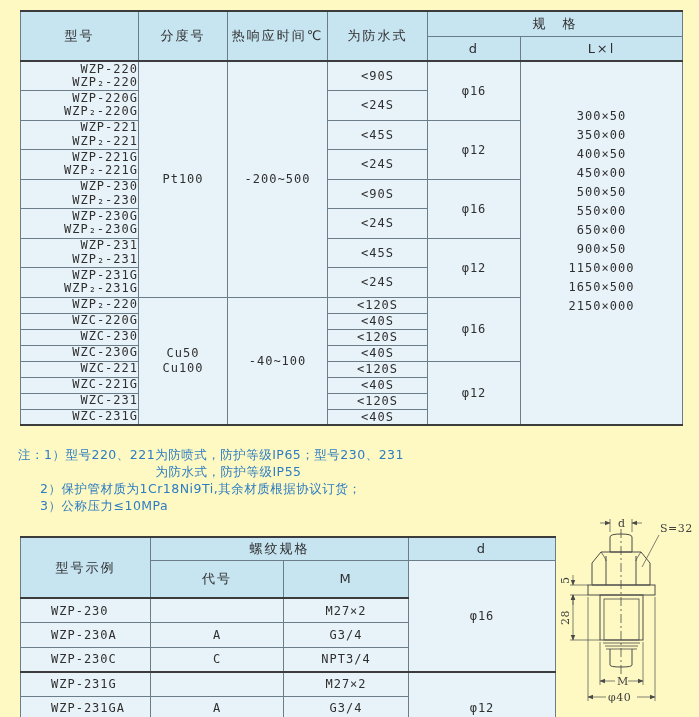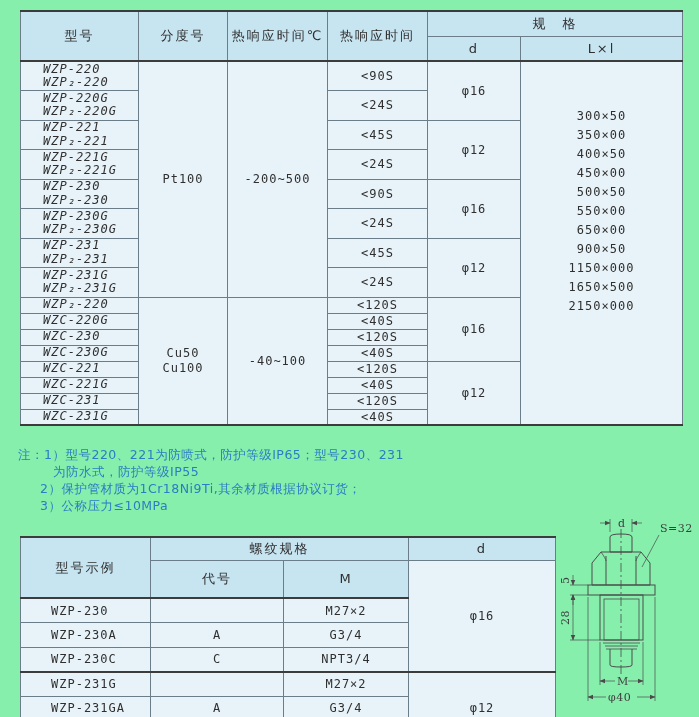--- a/index.html
+++ b/index.html
@@ -2,21 +2,21 @@
 <html><head>
 <meta charset="utf-8">
 <style>
   * { box-sizing: border-box; margin: 0; padding: 0; }
   html,body { width:699px; height:717px; }
   body {
     background:#ffffff;
     font-family:"DejaVu Sans", "Liberation Sans", sans-serif;
     color:#2f2f2f;
   }
-  #page { position:relative; width:699px; height:717px; background:#86efac; overflow:hidden; }
+  #page { position:relative; width:699px; height:717px; background:#fef9c3; overflow:hidden; }
 
   
   table { border-collapse:collapse; table-layout:fixed; position:absolute; }
   td, th { border:1px solid #6b7d89; overflow:hidden; }
   th {
     background:#c7e4f1;
     font-size:13px; font-weight:normal; letter-spacing:2px;
     text-align:center; vertical-align:middle;
   }
   td {
@@ -27,28 +27,28 @@
   }
 
   
   .t1 { left:20px; top:10px; width:662px;
         border-top:2px solid #3c3c3c; border-bottom:2px solid #3c3c3c;
         border-left:1.5px solid #3c3c3c; border-right:1.5px solid #3c3c3c; }
   .t1 tr.hrow { height:25px; }
   .t1 tr.pt   { height:29.5px; }
   .t1 tr.cu   { height:16px; }
   .t1 th.hb   { border-bottom:2px solid #3c3c3c; }
-  .t1 td.model { text-align:left; padding-left:22px; line-height:13.5px;font-style:italic; }
+  .t1 td.model { text-align:right; padding-left:22px; line-height:13.5px; }
   .t1 td.lxl  { line-height:19px; padding-bottom:64px; }
   .t1 td.grad2 { line-height:15px; }
 
   
   .notes { position:absolute; left:18px; top:446px;
            color:#2c7cc3; font-size:12.5px; line-height:17px; letter-spacing:0.5px; }
-  .notes .l2 { margin-left:35px; }
+  .notes .l2 { margin-left:35px;text-align:center; }
   .notes .l3, .notes .l4 { margin-left:22px; }
 
   
   .t2 { left:20px; top:536px; width:535px;
         border-top:2px solid #3c3c3c; border-bottom:2px solid #3c3c3c;
         border-left:1.5px solid #3c3c3c; border-right:1.5px solid #3c3c3c; }
   .t2 tr.h1 { height:23px; }
   .t2 tr.h2 { height:38px; }
   .t2 tr.dr { height:24.5px; }
   .t2 th.hb { border-bottom:2px solid #3c3c3c; }
@@ -74,21 +74,21 @@
         <col style="width:100px">
       <col style="width:100px">
         <col style="width:93px">
         <col style="width:162px">
     </colgroup>
     <tbody>
       <tr class="hrow">
         <th rowspan="2" class="hb">型号</th>
         <th rowspan="2" class="hb">分度号</th>
         <th rowspan="2" class="hb">热响应时间℃</th>
-        <th rowspan="2" class="hb">热响应时间</th>
+        <th rowspan="2" class="hb">为防水式</th>
         <th colspan="2">规　格</th>
       </tr>
       <tr class="hrow">
         <th class="hb">d</th>
         <th class="hb">L×l</th>
       </tr>
 
       <tr class="pt">
         <td class="model">
           <div>WZP-220</div>

